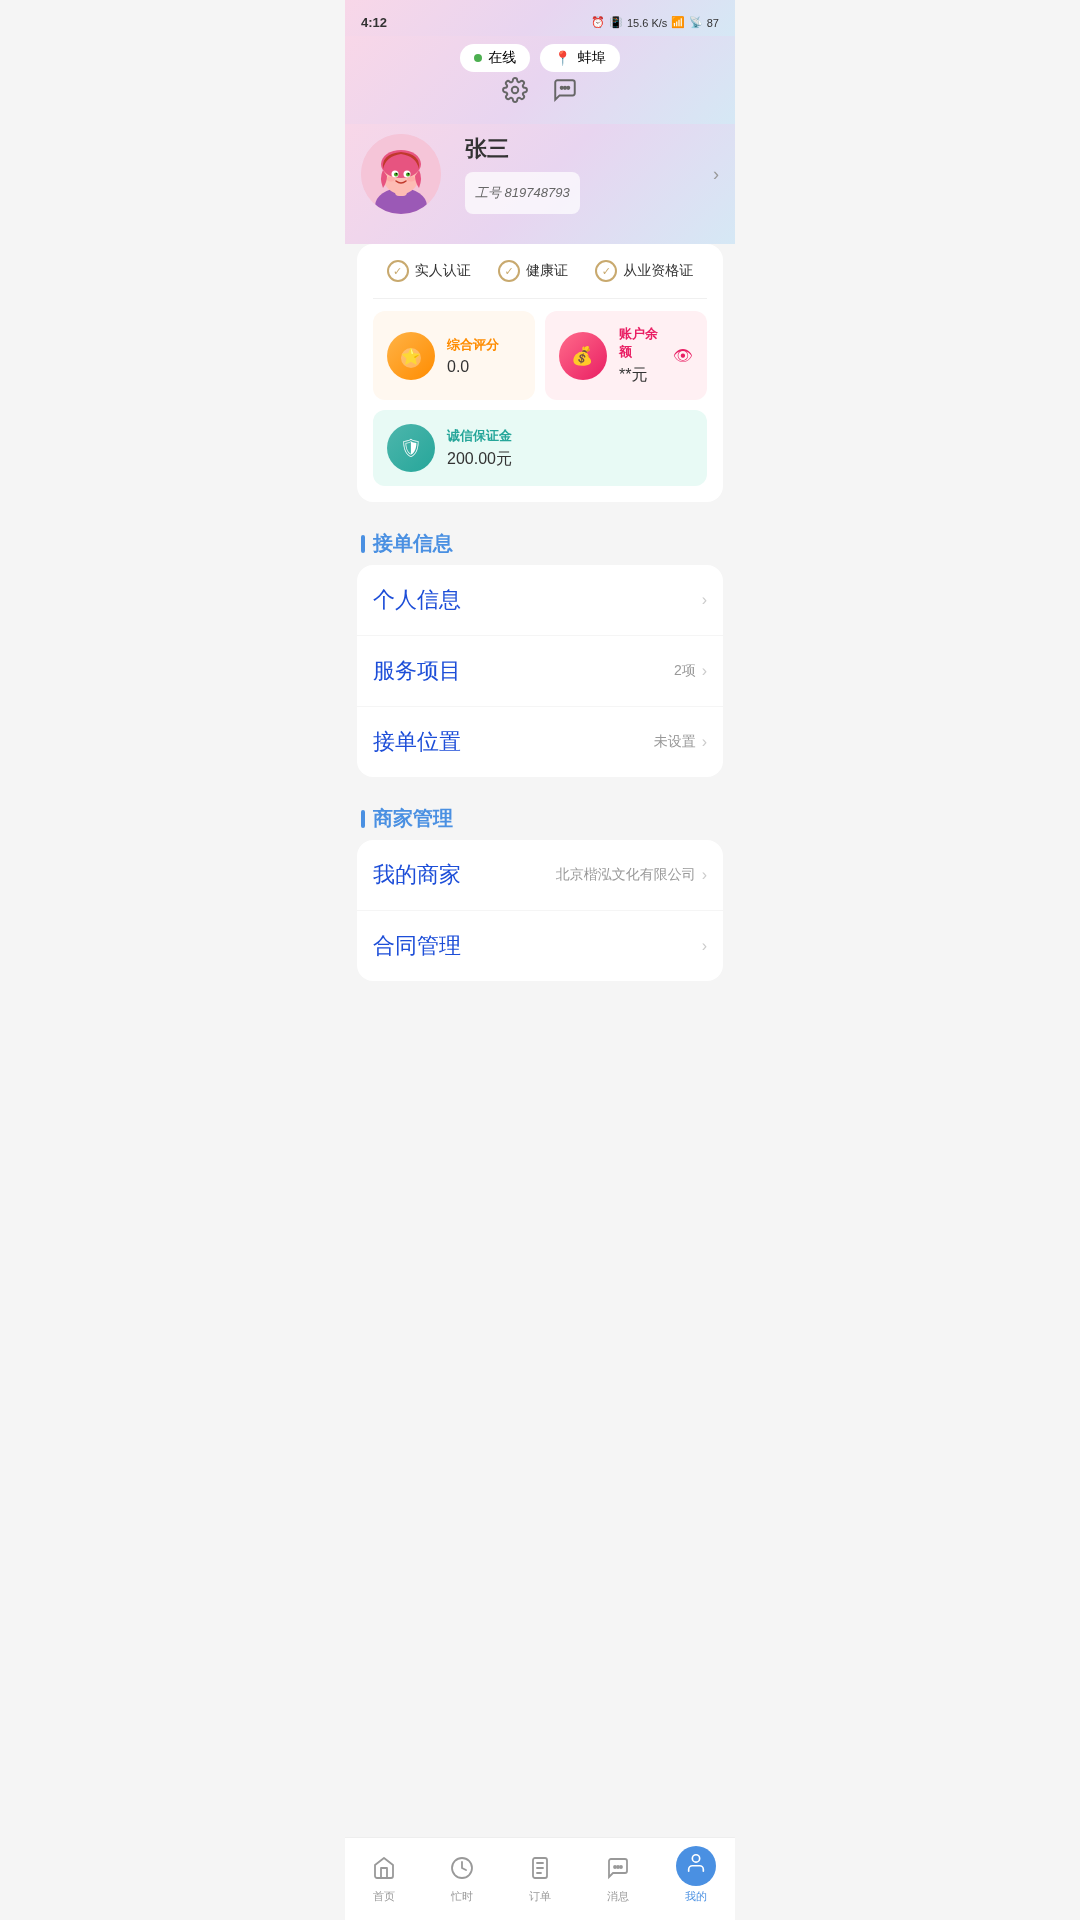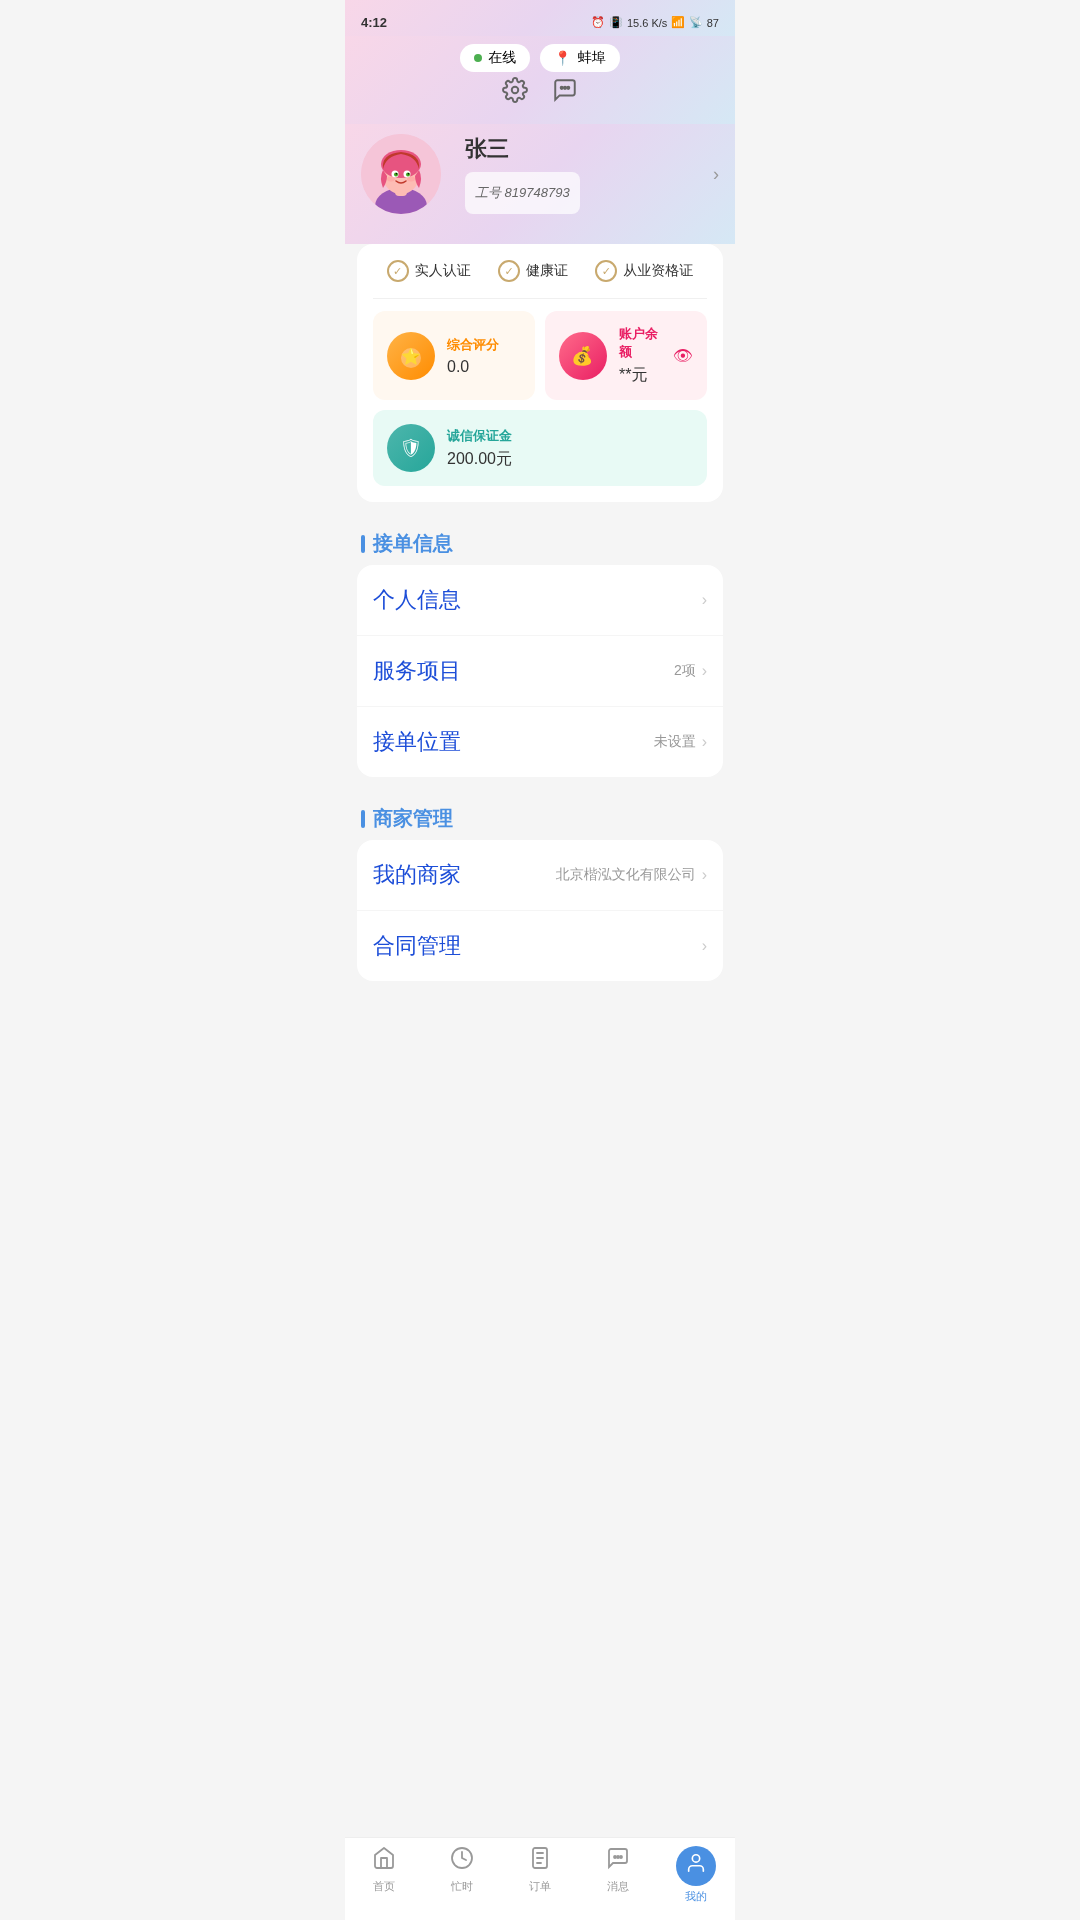--- a/index.html
+++ b/index.html
@@ -232,20 +232,21 @@
       background: white;
       border-top: 1px solid #eee;
       display: flex;
       justify-content: space-around;
       padding: 8px 0 16px;
     }
     .nav-item {
       display: flex; flex-direction: column; align-items: center;
       gap: 3px; cursor: pointer;
       flex: 1;
+      justify-content: flex-end;
     }
     .nav-icon { font-size: 22px; color: #999; }
     .nav-label { font-size: 11px; color: #999; }
     .nav-item.active .nav-icon { color: #4a90e2; }
     .nav-item.active .nav-label { color: #4a90e2; }
     .nav-active-bg {
       background: #4a90e2;
       border-radius: 50%;
       width: 40px; height: 40px;
       display: flex; align-items: center; justify-content: center;

